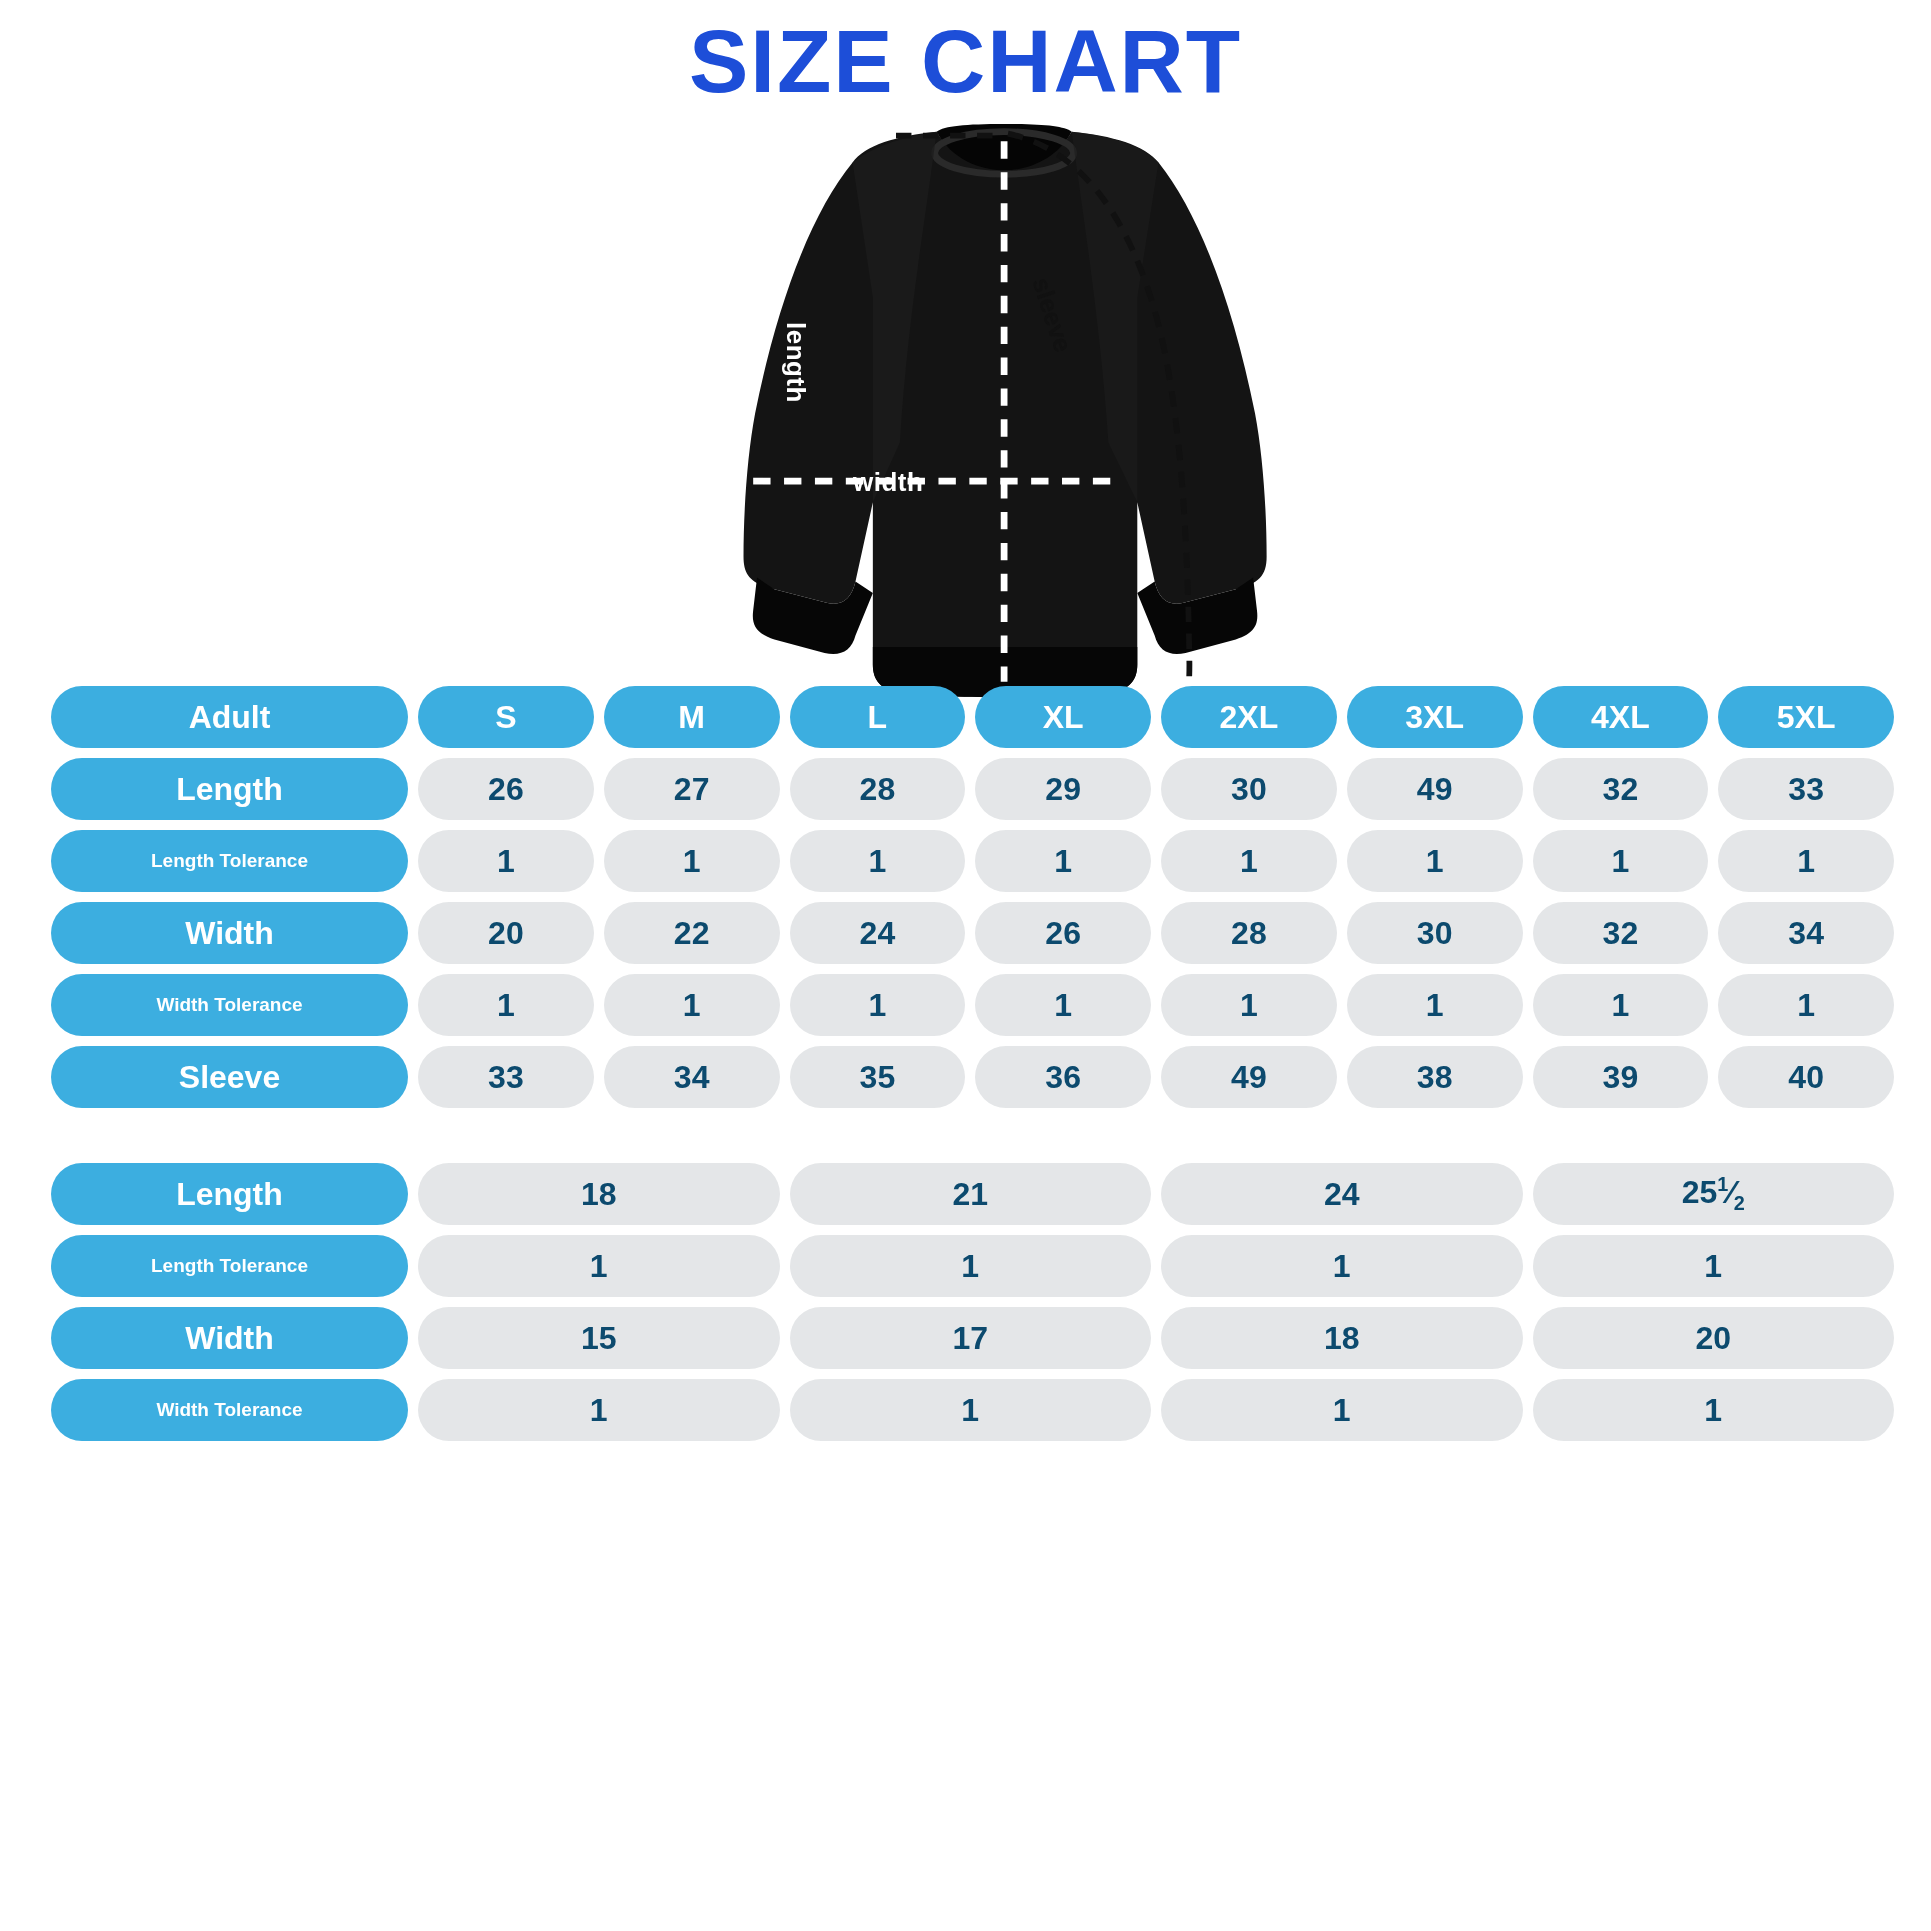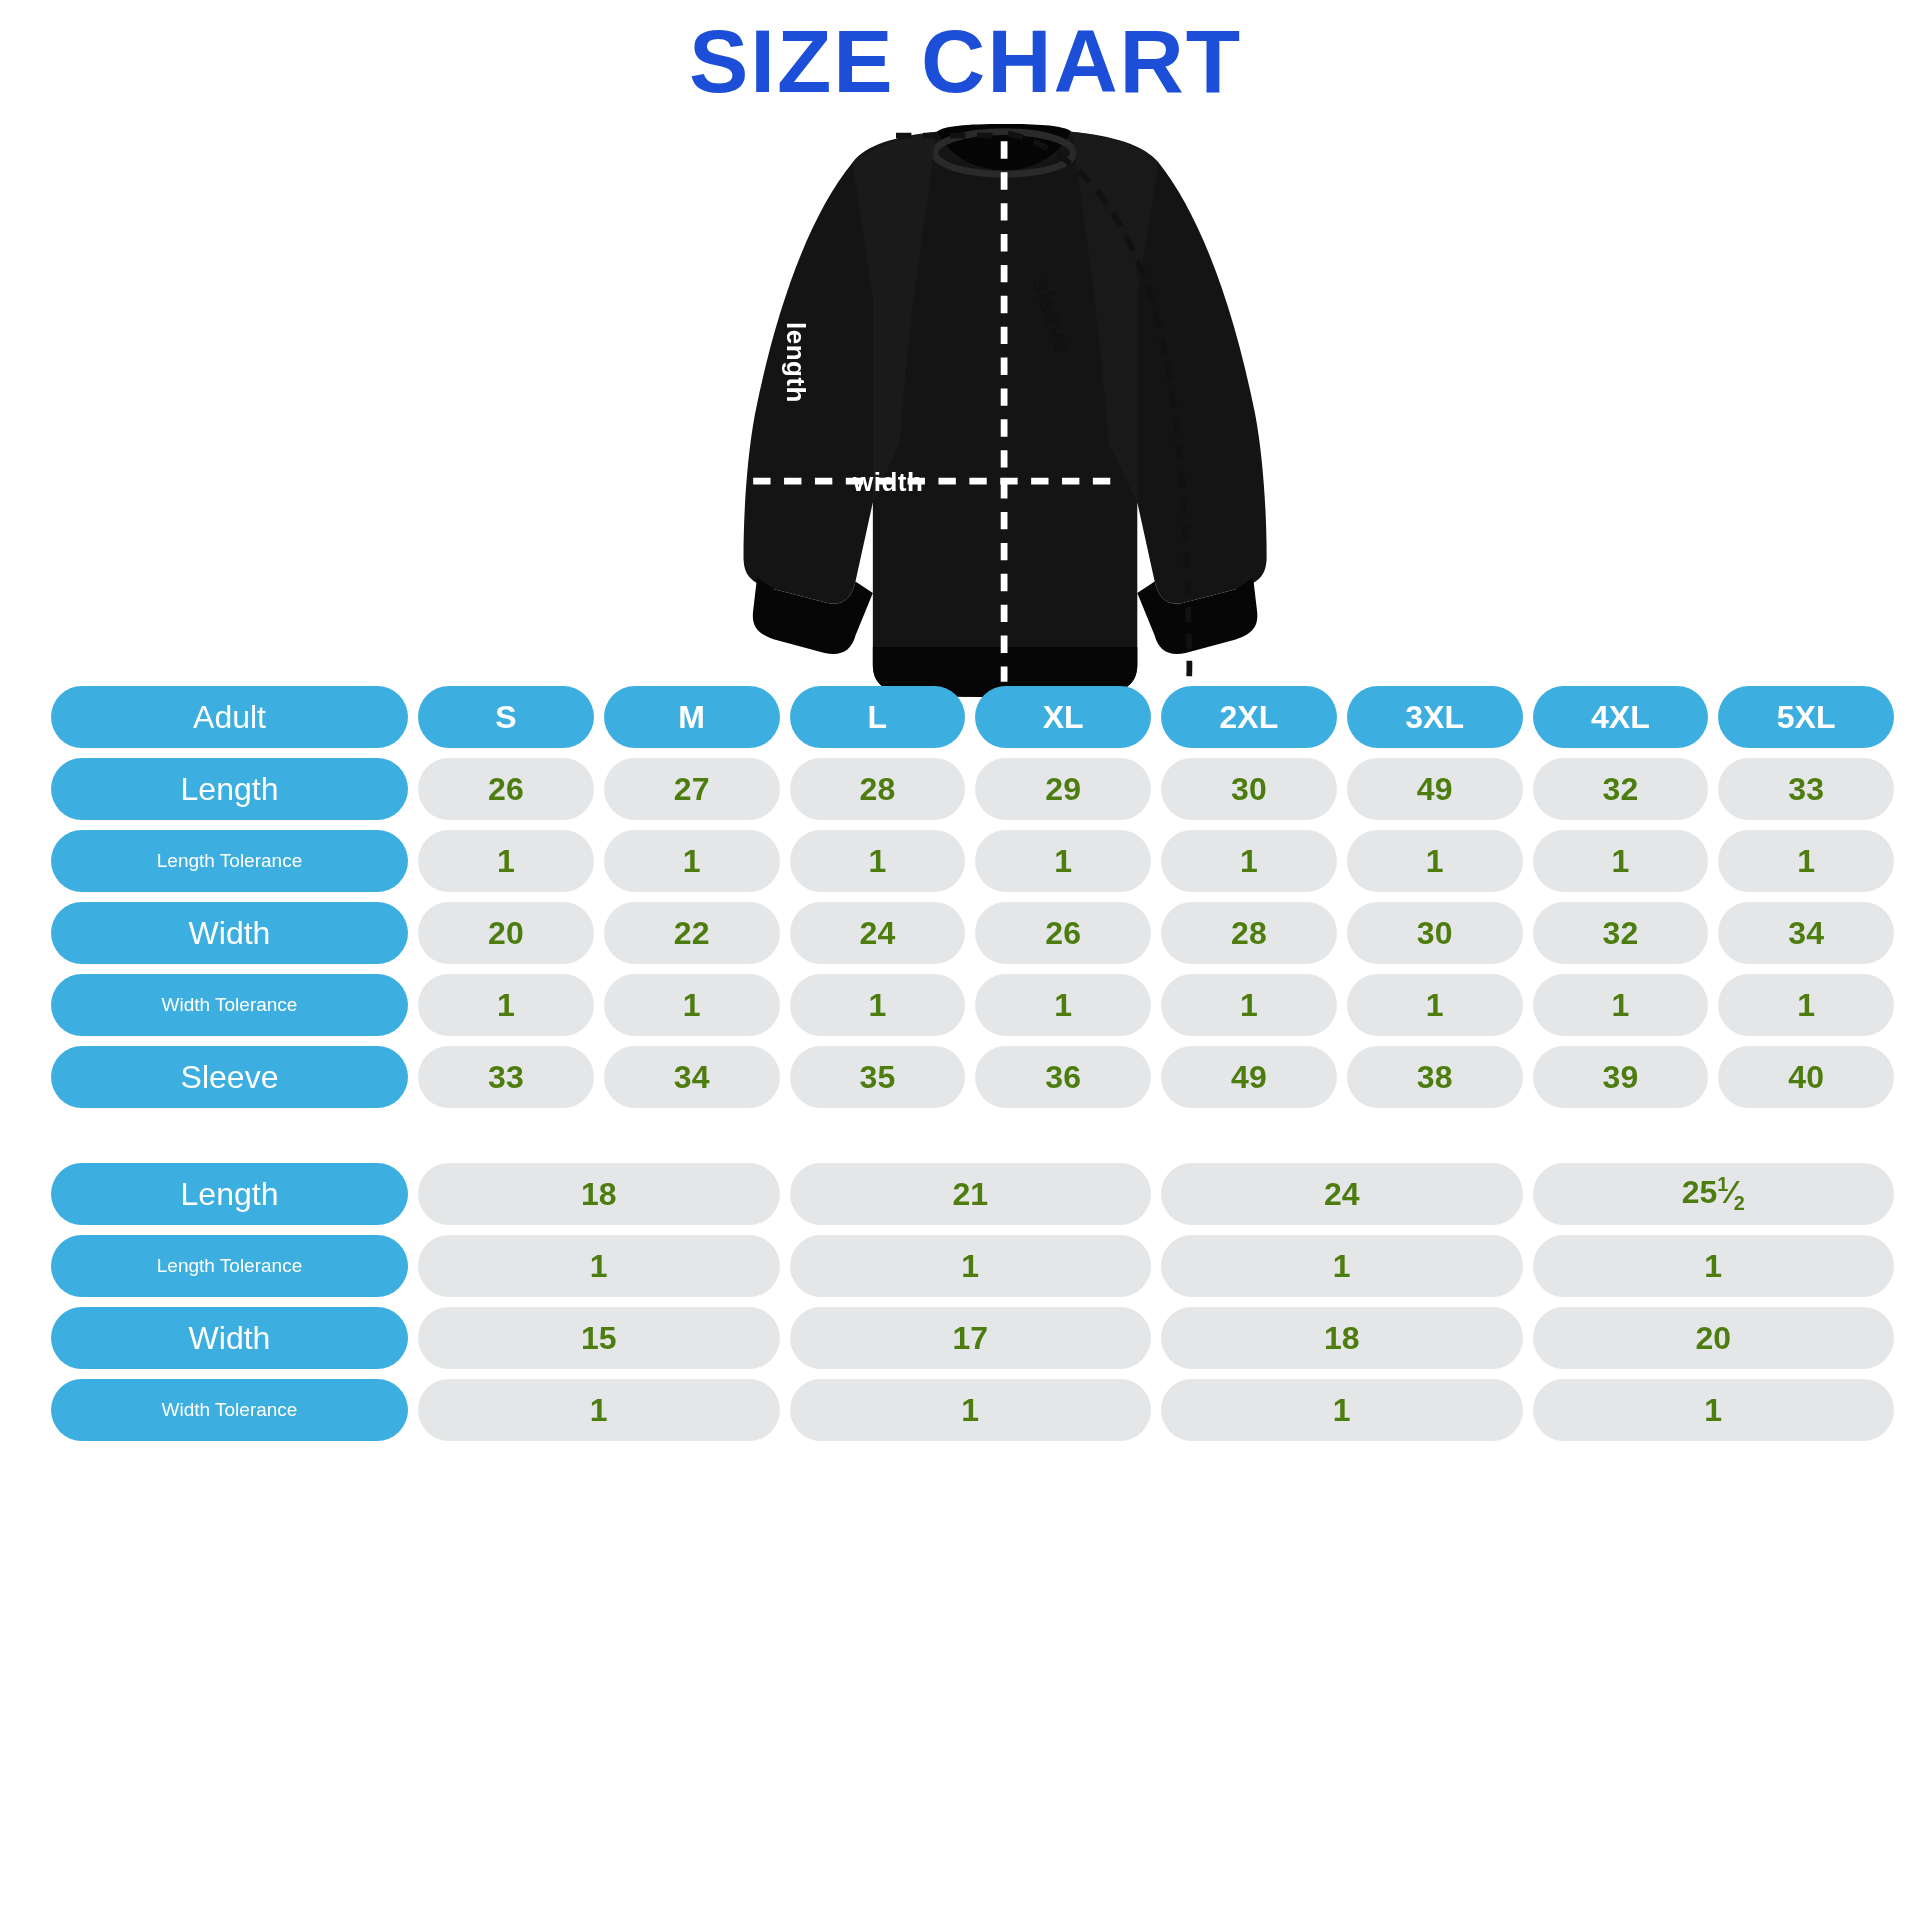--- a/index.html
+++ b/index.html
@@ -89,39 +89,39 @@
     border-collapse: separate;
     border-spacing: 10.6px 10.6px;
     table-layout: fixed;
   }
   .adult-table { width: 1863px; margin-left: 41px; }
   .youth-table { width: 1863px; margin-left: 41px; margin-top: 35px; }
 
   td.rowhead, th.rowhead {
     background: #3CAEE0;
     color: #ffffff;
-    font-weight: normal;
+    font-weight: bold;
     text-align: center;
     border-radius: 33px;
     height: 60px;
     font-size: 32px;
     white-space: nowrap;
   }
   td.colhead {
     background: #3CAEE0;
     color: #ffffff;
     font-weight: bold;
     text-align: center;
     border-radius: 33px;
     height: 60px;
     font-size: 32px;
   }
   td.cell {
     background: #E4E6E8;
-    color: #4d7c0f;
+    color: #0c4a6e;
     font-weight: bold;
     text-align: center;
     border-radius: 33px;
     height: 60px;
     font-size: 32px;
   }
   .rowhead.small {
     font-size: 19px;
   }
   .corner-adult, .corner-youth {

